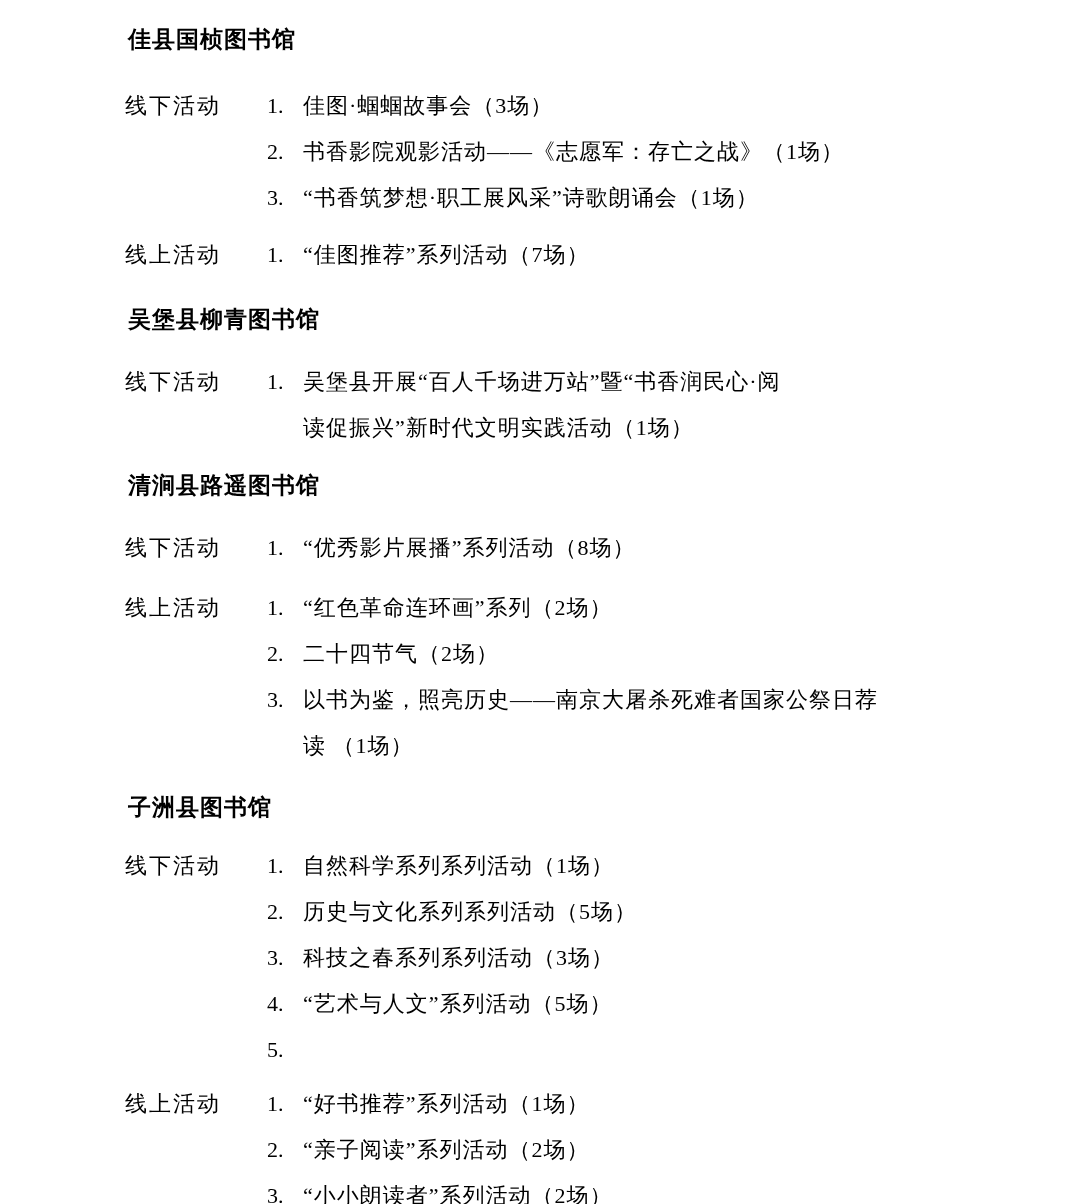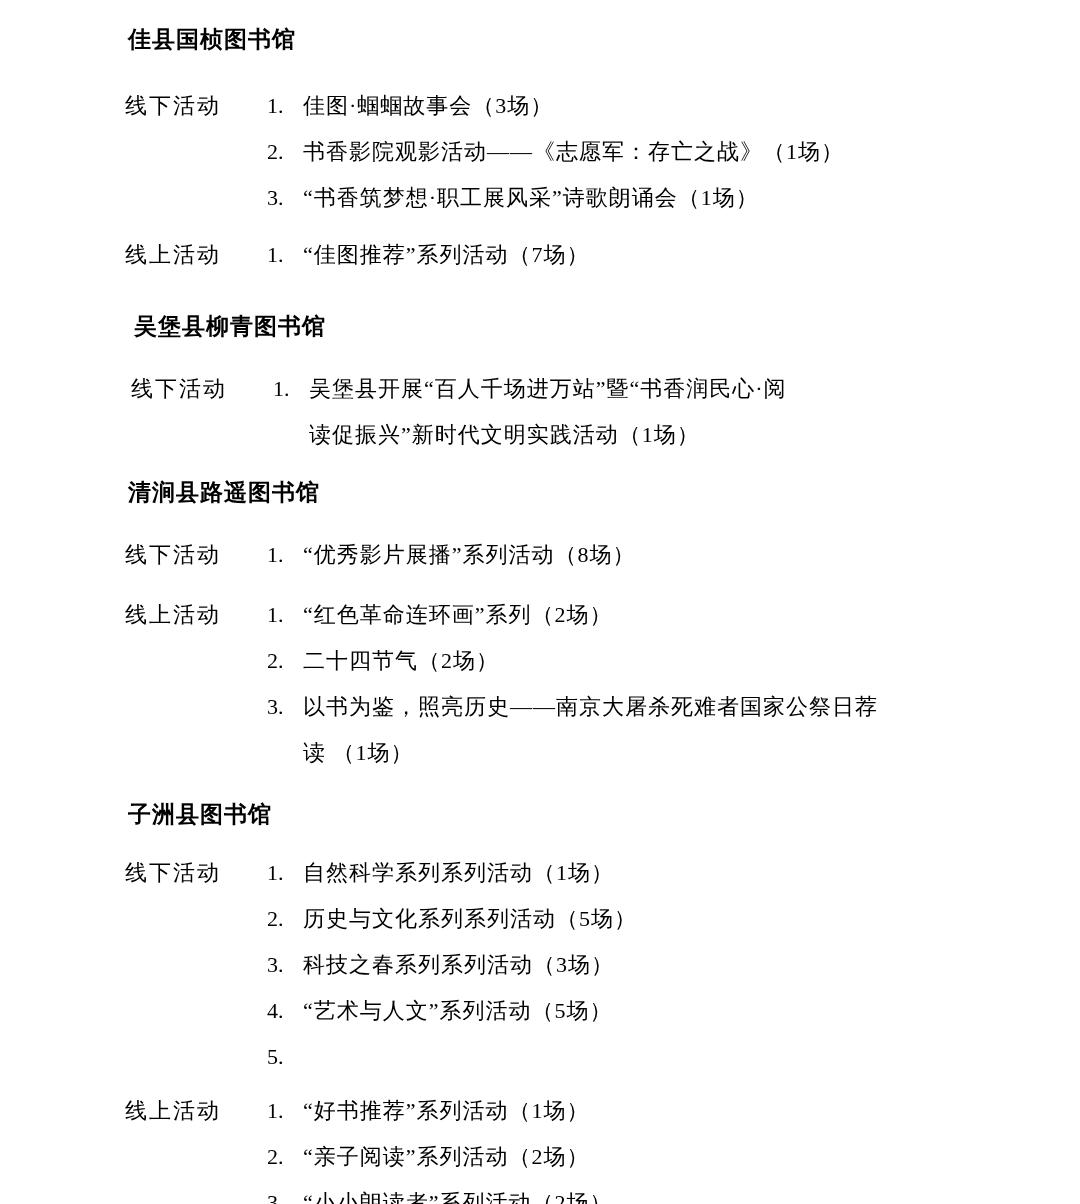--- a/index.html
+++ b/index.html
@@ -49,21 +49,21 @@
     flex: none;
     width: 36px;
   }
   .text {
     white-space: pre-wrap;
     letter-spacing: 1px;
   }
   
   .s0 .r0 { margin-top: 28px; }
   .s0 .r1 { margin-top: 11px; }
-  .s1      { margin-top: 34px; padding-left: 6px; }
+  .s1      { margin-top: 27px; }
   .s1 .r0 { margin-top: 24px; }
   .s2      { margin-top: 20px; }
   .s2 .r0 { margin-top: 24px; }
   .s2 .r1 { margin-top: 14px; }
   .s3      { margin-top: 24px; }
   .s3 .r0 { margin-top: 20px; }
   .s3 .r1 { margin-top: 8px; }
 </style>
 </head>
 <body>

